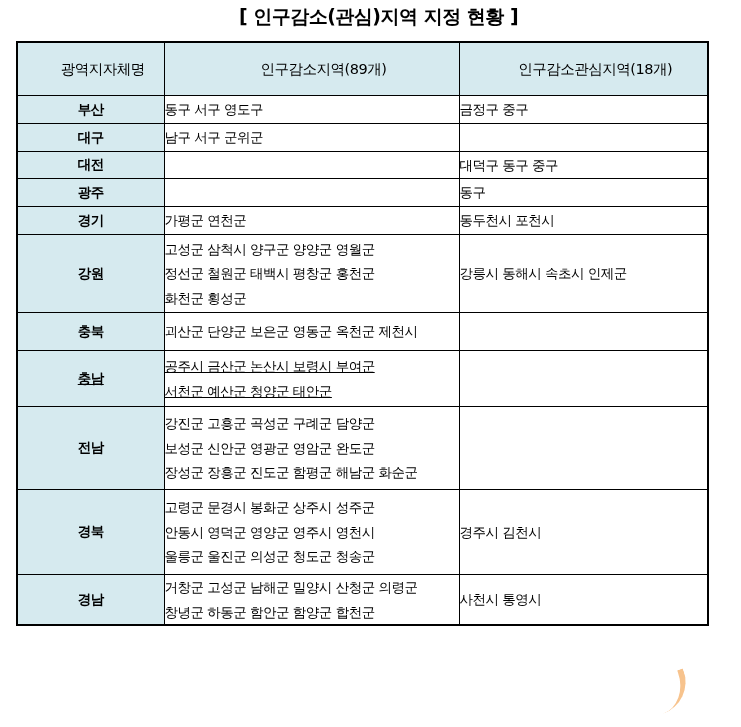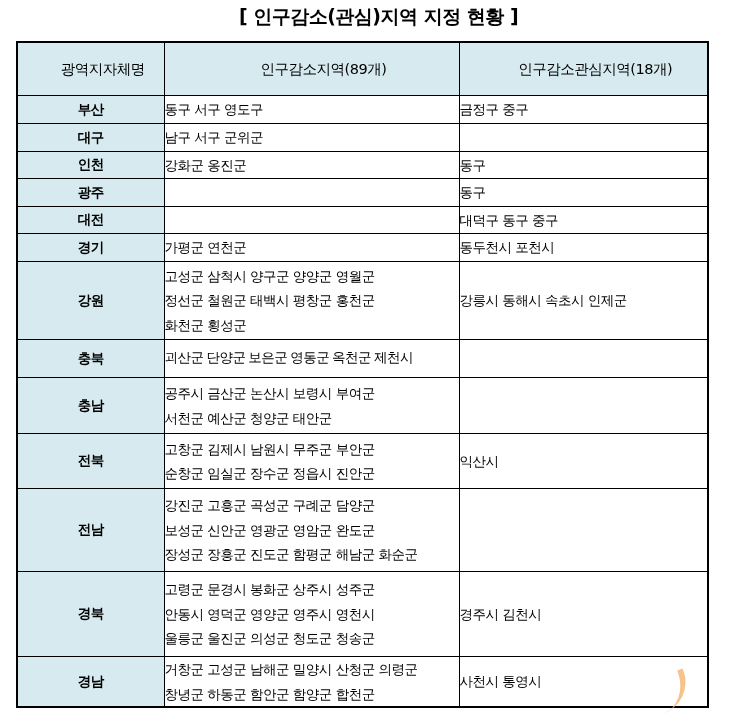--- a/index.html
+++ b/index.html
@@ -43,40 +43,31 @@
         </td>
       </tr>
       <tr style="height: 28px;">
         <td class="region">대구</td>
         <td class="list">
           <span class="line">남구 서구 군위군</span>
         </td>
         <td class="list"></td>
       </tr>
       <tr style="height: 27px;">
-        <td class="region">인천</td>
+        <td class="region">대전</td>
+        <td class="list"></td>
         <td class="list">
-          <span class="line">강화군 옹진군</span>
-        </td>
-        <td class="list">
-          <span class="line">동구</span>
+          <span class="line">대덕구 동구 중구</span>
         </td>
       </tr>
       <tr style="height: 28px;">
         <td class="region">광주</td>
         <td class="list"></td>
         <td class="list">
           <span class="line">동구</span>
-        </td>
-      </tr>
-      <tr style="height: 27px;">
-        <td class="region">대전</td>
-        <td class="list"></td>
-        <td class="list">
-          <span class="line">대덕구 동구 중구</span>
         </td>
       </tr>
       <tr style="height: 28px; margin-top: 12px;">
         <td class="region">경기</td>
         <td class="list">
           <span class="line">가평군 연천군</span>
         </td>
         <td class="list">
           <span class="line">동두천시 포천시</span>
         </td>
@@ -85,44 +76,34 @@
         <td class="region">강원</td>
         <td class="list">
           <span class="line">고성군 삼척시 양구군 양양군 영월군</span>
           <span class="line">정선군 철원군 태백시 평창군 홍천군</span>
           <span class="line">화천군 횡성군</span>
         </td>
         <td class="list">
           <span class="line">강릉시 동해시 속초시 인제군</span>
         </td>
       </tr>
-      <tr style="height: 38px; font-family: Liberation Serif, serif;">
+      <tr style="height: 38px;">
         <td class="region">충북</td>
         <td class="list">
           <span class="line">괴산군 단양군 보은군 영동군 옥천군 제천시</span>
         </td>
         <td class="list"></td>
       </tr>
-      <tr style="height: 56px;">
+      <tr style="height: 56px; text-decoration: underline;">
         <td class="region">충남</td>
         <td class="list">
           <span class="line">공주시 금산군 논산시 보령시 부여군</span>
           <span class="line">서천군 예산군 청양군 태안군</span>
         </td>
         <td class="list"></td>
-      </tr>
-      <tr style="height: 55px;">
-        <td class="region">전북</td>
-        <td class="list">
-          <span class="line">고창군 김제시 남원시 무주군 부안군</span>
-          <span class="line">순창군 임실군 장수군 정읍시 진안군</span>
-        </td>
-        <td class="list">
-          <span class="line">익산시</span>
-        </td>
       </tr>
       <tr style="height: 83px;">
         <td class="region">전남</td>
         <td class="list">
           <span class="line">강진군 고흥군 곡성군 구례군 담양군</span>
           <span class="line">보성군 신안군 영광군 영암군 완도군</span>
           <span class="line">장성군 장흥군 진도군 함평군 해남군 화순군</span>
         </td>
         <td class="list"></td>
       </tr>

